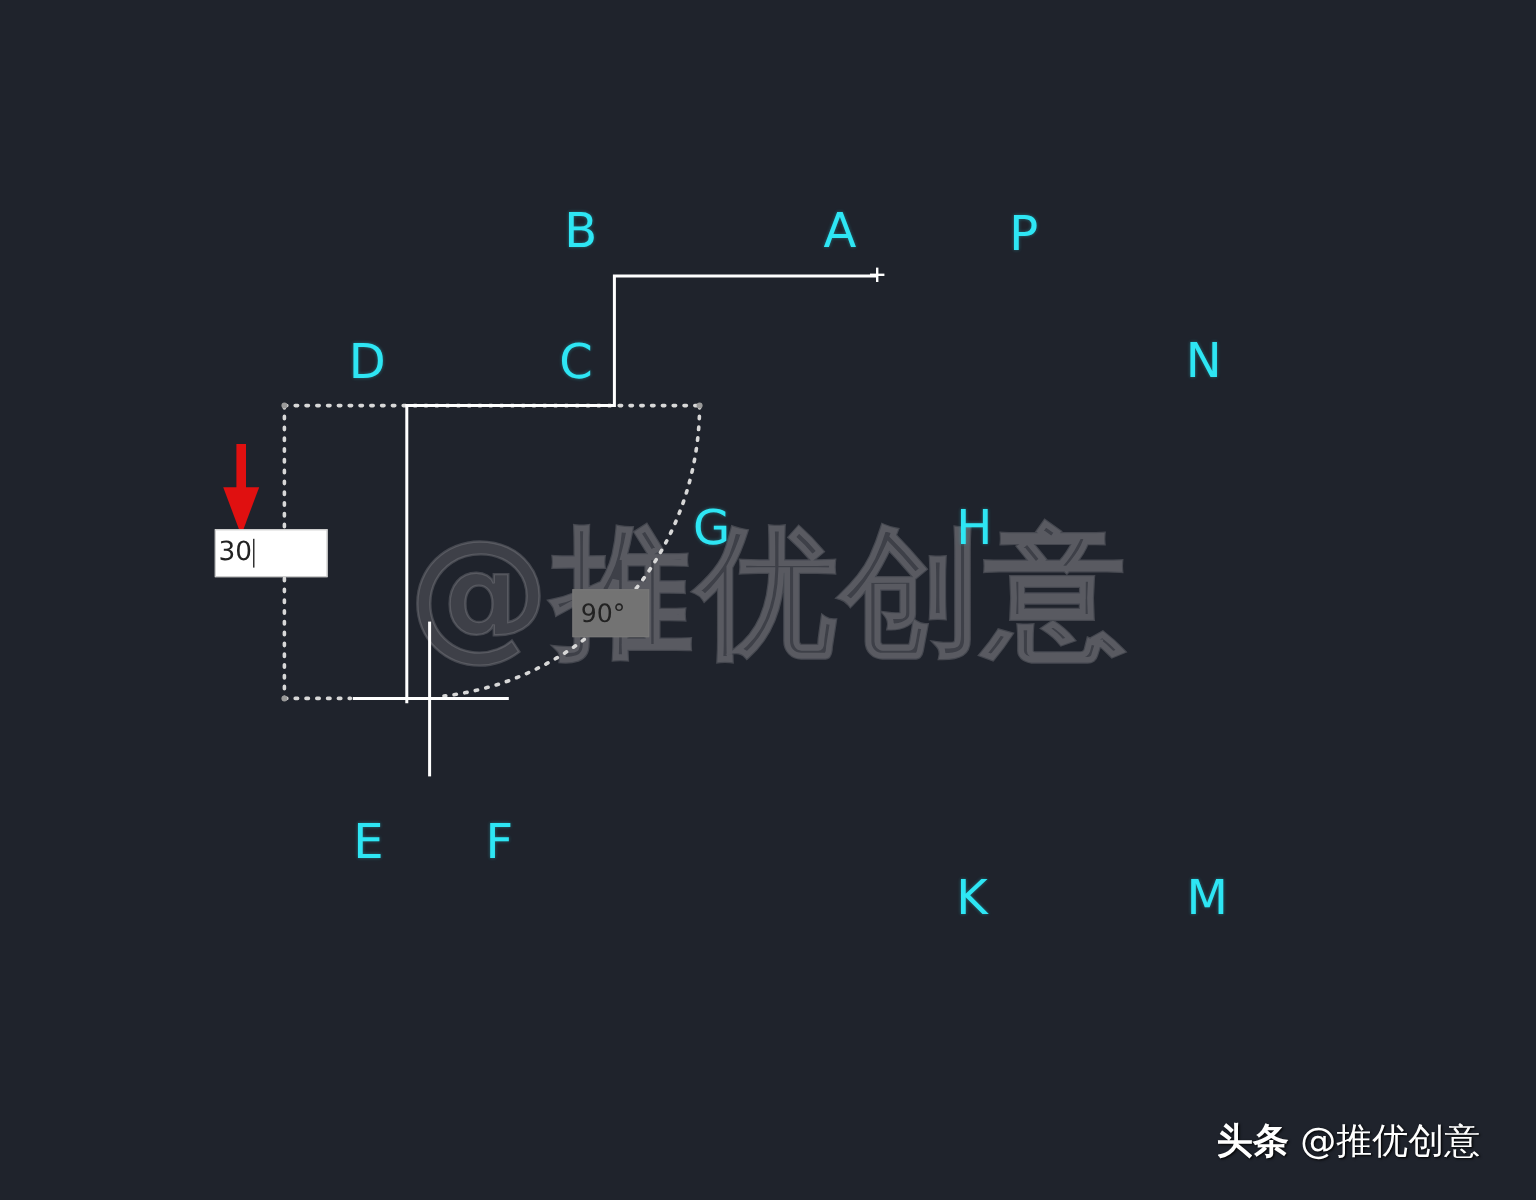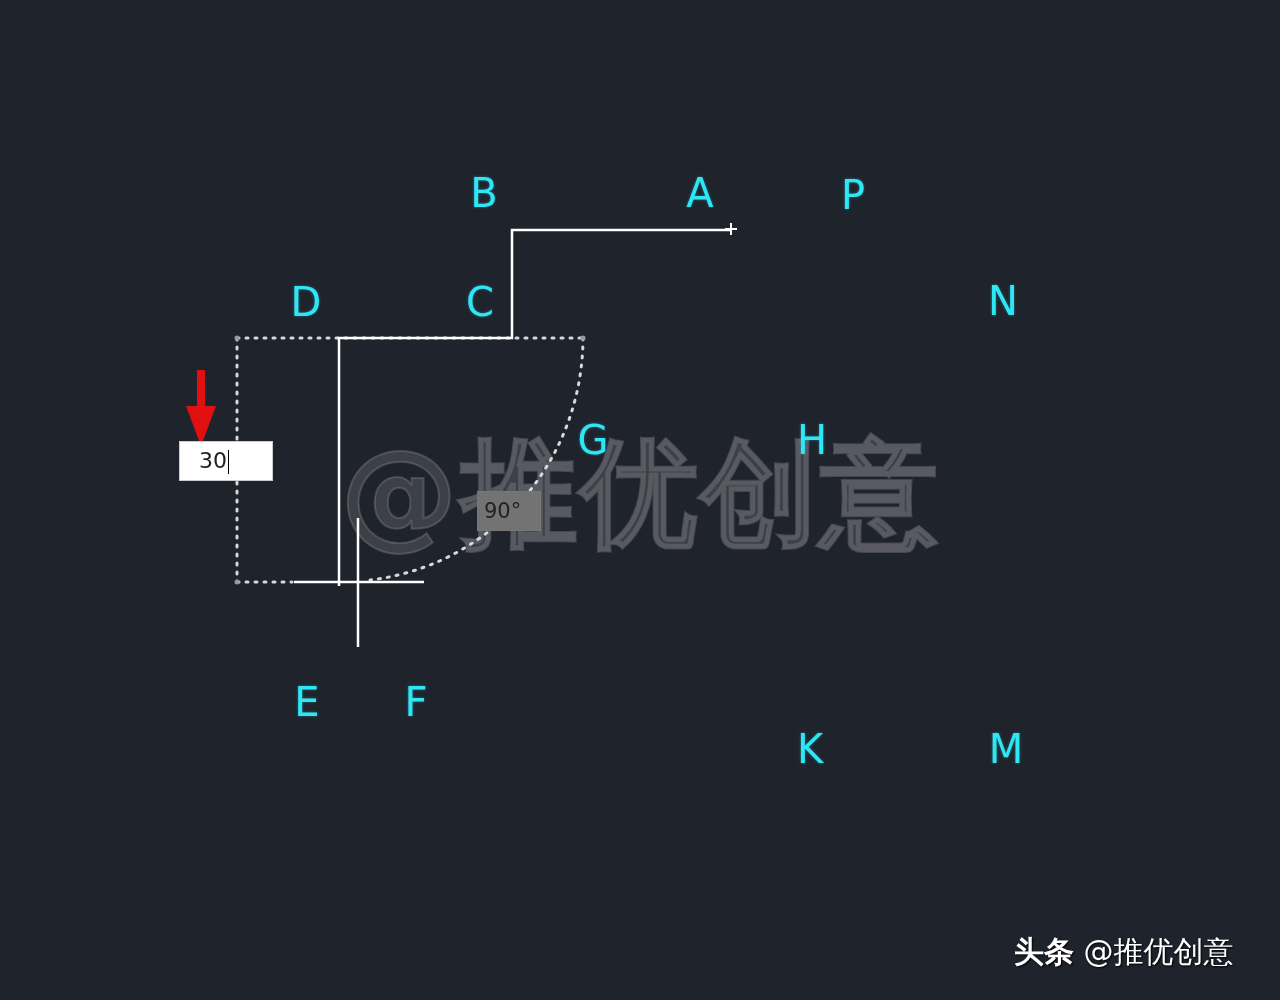--- a/index.html
+++ b/index.html
@@ -1,20 +1,20 @@
 <!DOCTYPE html>
 <html><head>
 <meta charset="utf-8">
 <style>
   html,body{margin:0;padding:0;}
   body{width:1280px;height:1000px;background:#1f232c;position:relative;overflow:hidden;font-family:"Liberation Sans","DejaVu Sans",sans-serif;}
   .canvas{position:absolute;left:0;top:0;width:1280px;height:1000px;}
   .lbl{position:absolute;color:#2ee6f4;font-size:40px;line-height:40px;font-family:"DejaVu Sans","Liberation Sans",sans-serif;text-shadow:0 0 3px rgba(46,230,244,0.4);transform:translate(-50%,-50%);}
   .watermark{position:absolute;left:340px;top:428px;font-size:118px;line-height:130px;font-weight:bold;color:rgba(120,120,125,0.35);-webkit-text-stroke:2px rgba(140,140,145,0.35);font-family:"DejaVu Sans",sans-serif;letter-spacing:2px;white-space:nowrap;}
-  .dyn-input{position:absolute;left:179px;top:441px;width:94px;height:40px;background:#fff;border:1px solid #ccc;box-sizing:border-box;font-size:22px;line-height:38px;padding-left:19px;color:#222;font-family:"DejaVu Sans",sans-serif;}
+  .dyn-input{position:absolute;left:179px;top:441px;width:94px;height:40px;background:#fff;border:1px solid #ccc;box-sizing:border-box;font-size:22px;line-height:38px;padding-left:2px;color:#222;font-family:"DejaVu Sans",sans-serif;}
   .caret{display:inline-block;width:1px;height:24px;background:#000;vertical-align:middle;margin-left:1px;}
   .tooltip{position:absolute;left:477px;top:491px;width:64px;height:40px;background:#737373;border:1px solid #777;box-sizing:border-box;font-size:21px;line-height:38px;padding-left:6px;color:#222;font-family:"DejaVu Sans",sans-serif;}
   .footer-credit{position:absolute;left:1014px;top:932px;font-size:30px;line-height:40px;color:#fff;text-shadow:1px 1px 2px #000;font-family:"DejaVu Sans",sans-serif;white-space:nowrap;}
   .footer-credit .brand{font-weight:bold;margin-top:40px;}
 </style>
 </head>
 <body>
 
 <div class="canvas">
 

